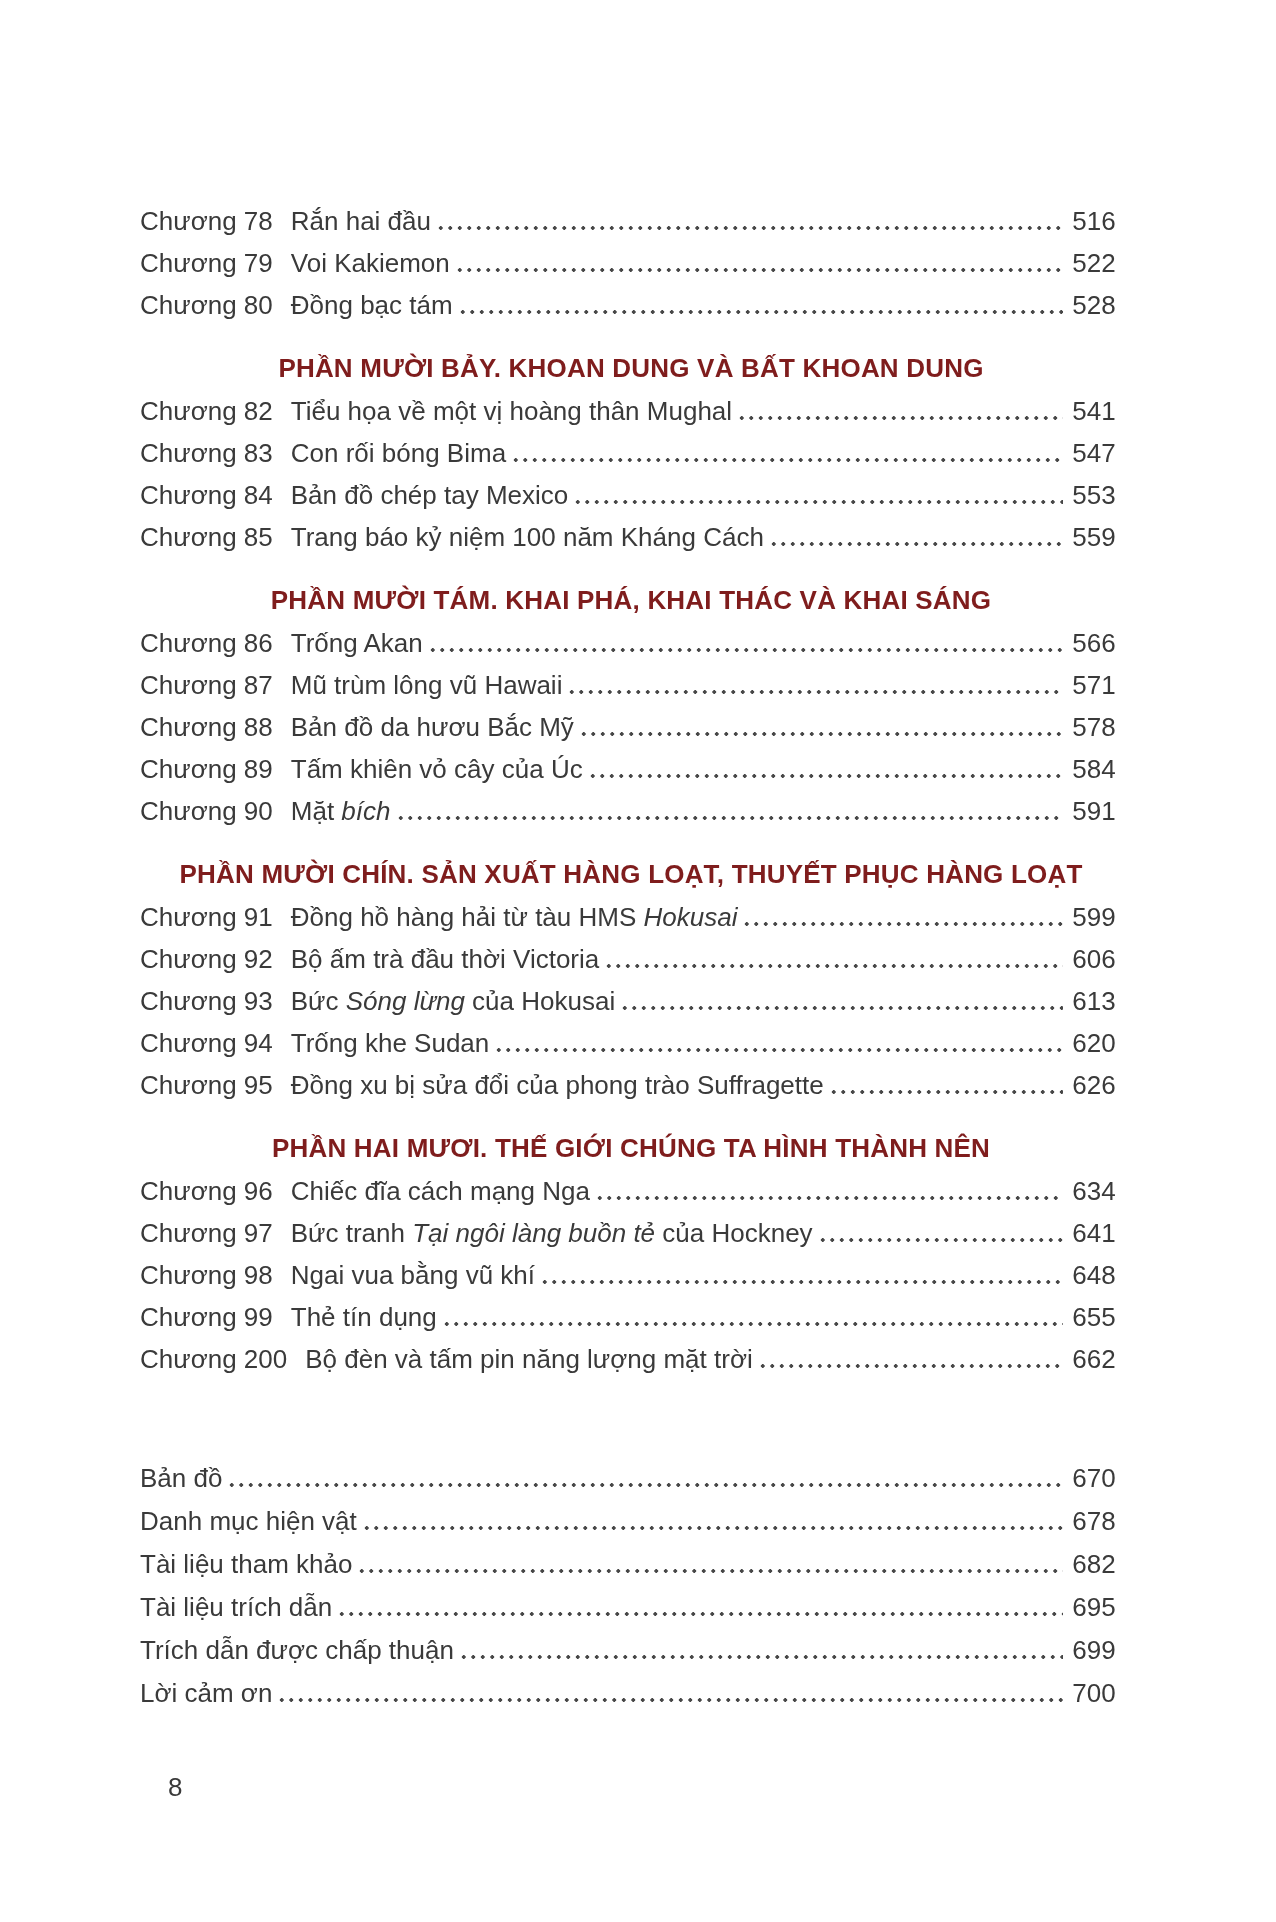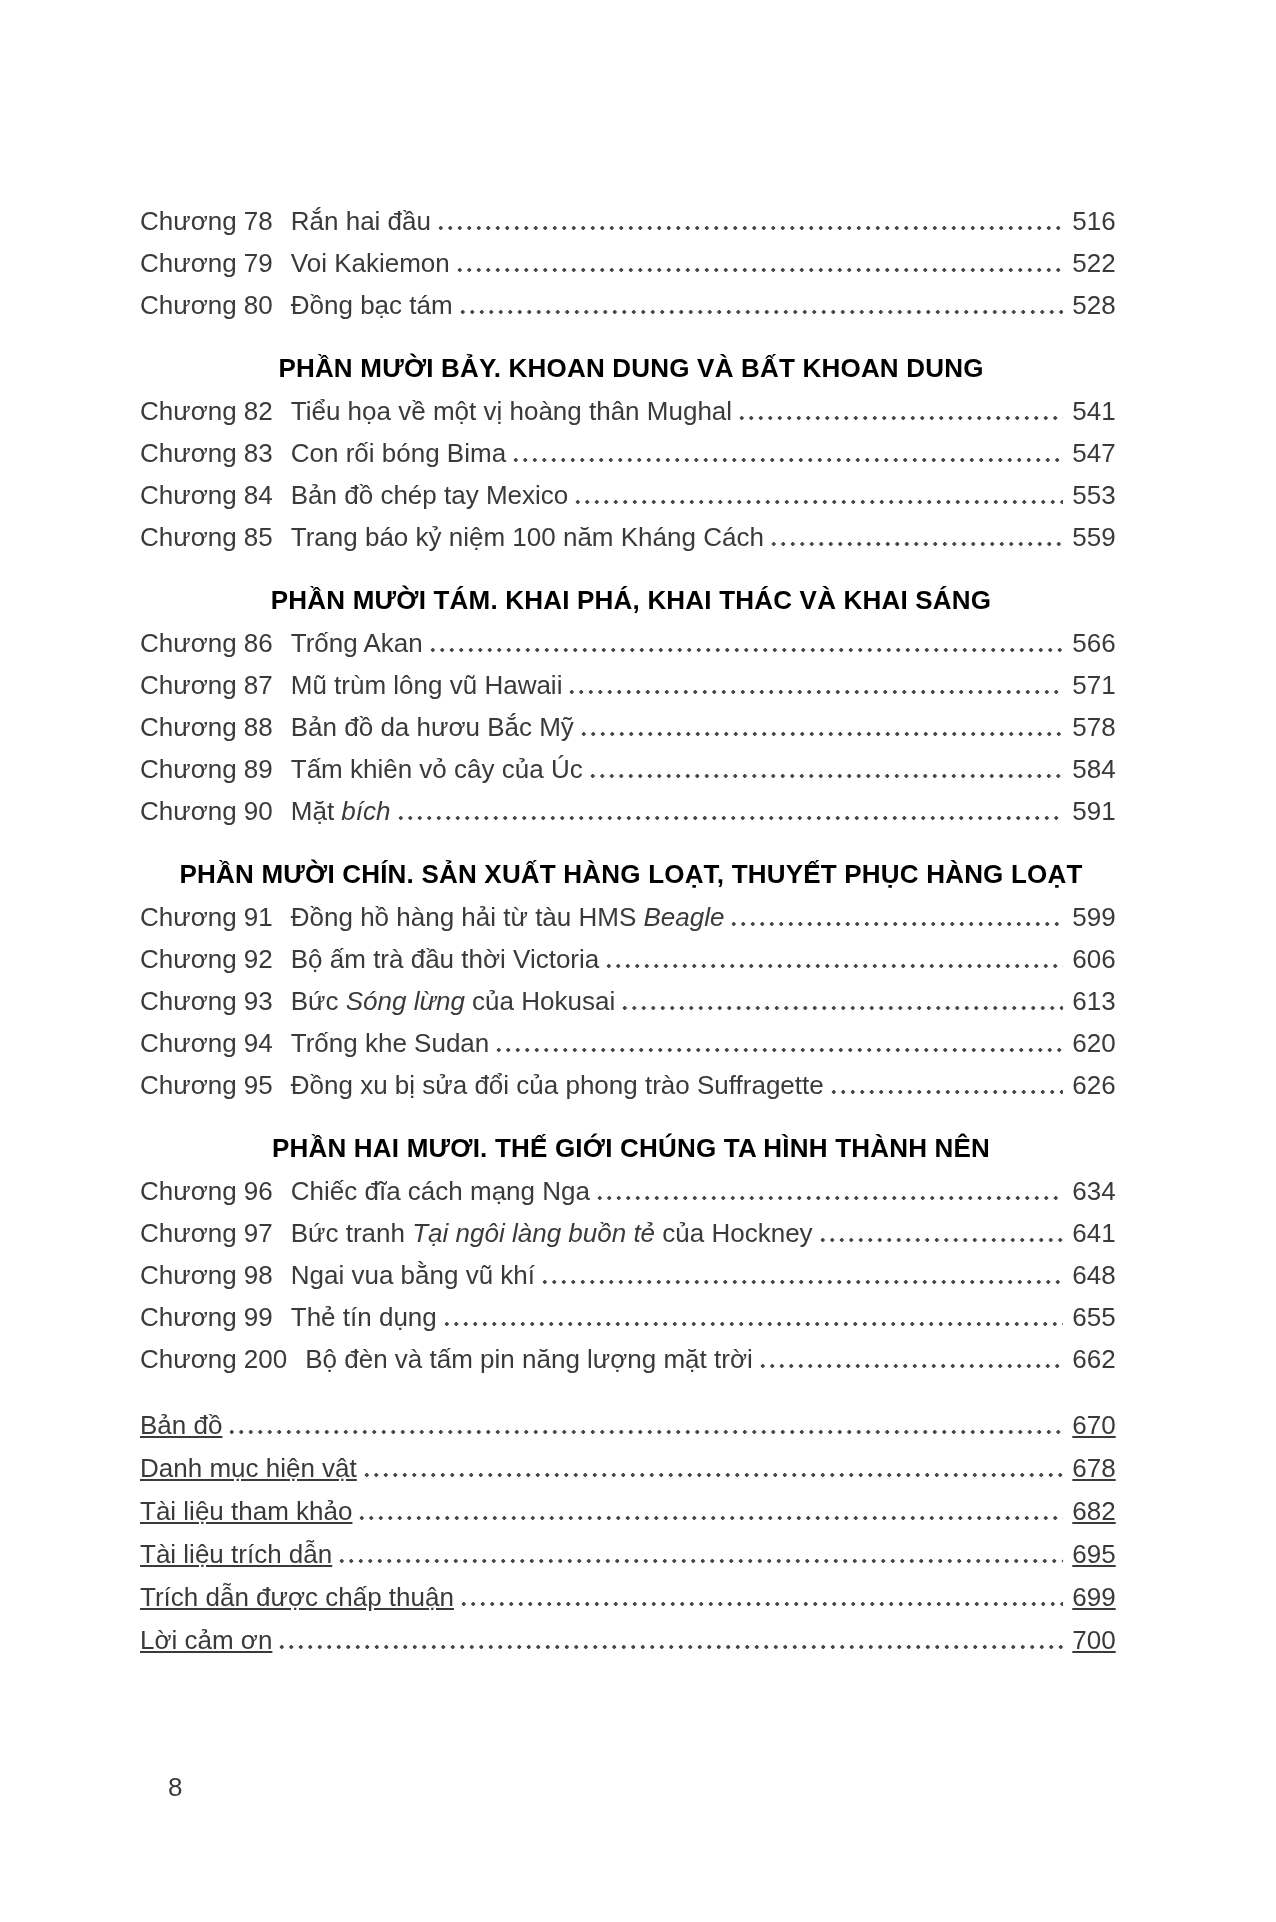--- a/index.html
+++ b/index.html
@@ -22,21 +22,21 @@
     width: 982px;
   }
   .toc-section-header {
     height: 42px;
     line-height: 42px;
     margin-top: 15px;
     margin-bottom: 7px;
     text-align: center;
     font-weight: 700;
     font-size: 26px;
-    color: #000000;
+    color: #7f1d1d;
     letter-spacing: 0.2px;
     white-space: nowrap;
   }
   .toc-row {
     display: flex;
     align-items: baseline;
     height: 42px;
     font-size: 26px;
     white-space: nowrap;
   }
@@ -59,22 +59,21 @@
     background-size: 9.5px 4px;
     background-repeat: repeat-x;
     background-position: left bottom;
   }
   .page-num {
     flex: none;
     min-width: 56px;
     text-align: center;
   }
   .back-matter {
-    margin-top: 24px;
-    text-decoration: underline;
+    margin-top: 77px;
   }
   .back-matter .toc-row {
     height: 43px;
   }
   .page-footer {
     position: absolute;
     left: 168px;
     top: 1772px;
     font-size: 26px;
     color: #3a3a3a;
@@ -155,21 +154,21 @@
       </div>
       <div class="toc-row">
         <span class="chapter-label">Chương 90</span>
         <span class="row-title"><span>Mặt </span><span class="italic">bích</span></span>
         <span class="dots"></span>
         <span class="page-num">591</span>
       </div>
       <div class="toc-section-header">PHẦN MƯỜI CHÍN. SẢN XUẤT HÀNG LOẠT, THUYẾT PHỤC HÀNG LOẠT</div>
       <div class="toc-row">
         <span class="chapter-label">Chương 91</span>
-        <span class="row-title"><span>Đồng hồ hàng hải từ tàu HMS </span><span class="italic">Beagle</span></span>
+        <span class="row-title"><span>Đồng hồ hàng hải từ tàu HMS </span><span class="italic">Hokusai</span></span>
         <span class="dots"></span>
         <span class="page-num">599</span>
       </div>
       <div class="toc-row">
         <span class="chapter-label">Chương 92</span>
         <span class="row-title"><span>Bộ ấm trà đầu thời Victoria </span></span>
         <span class="dots"></span>
         <span class="page-num">606</span>
       </div>
       <div class="toc-row">

